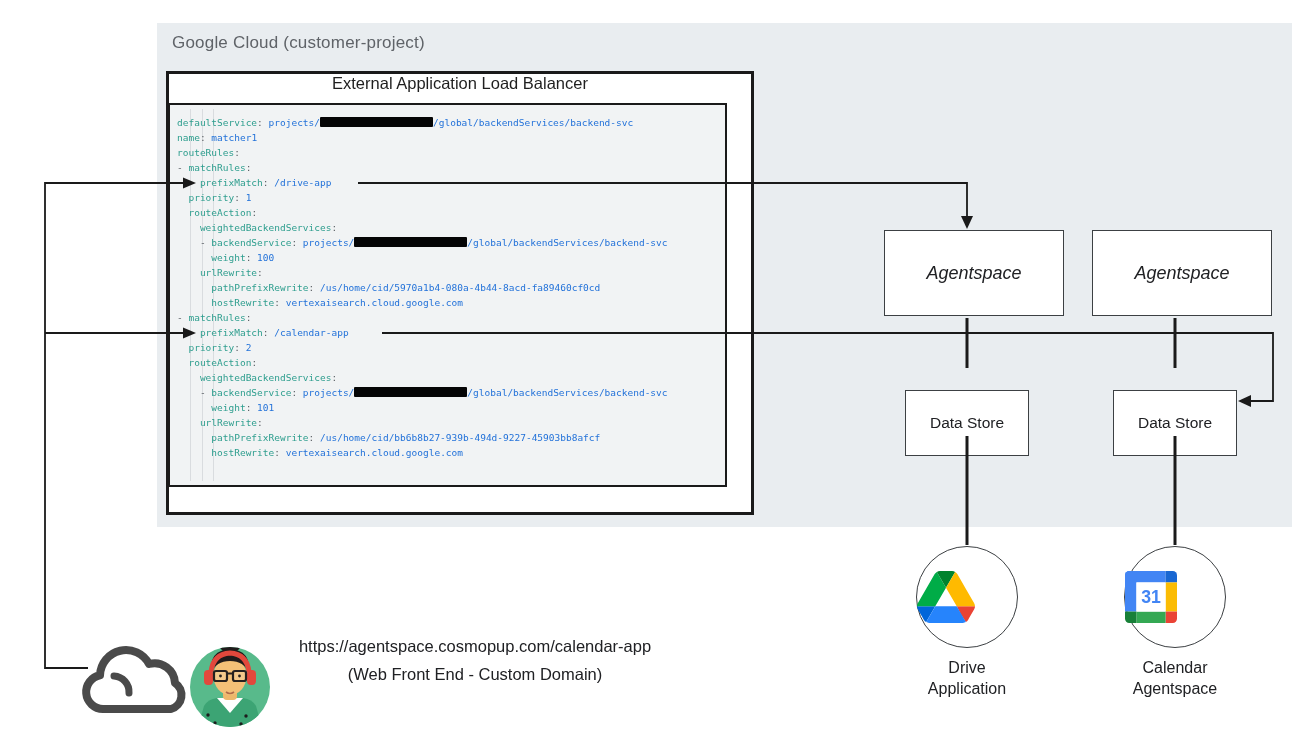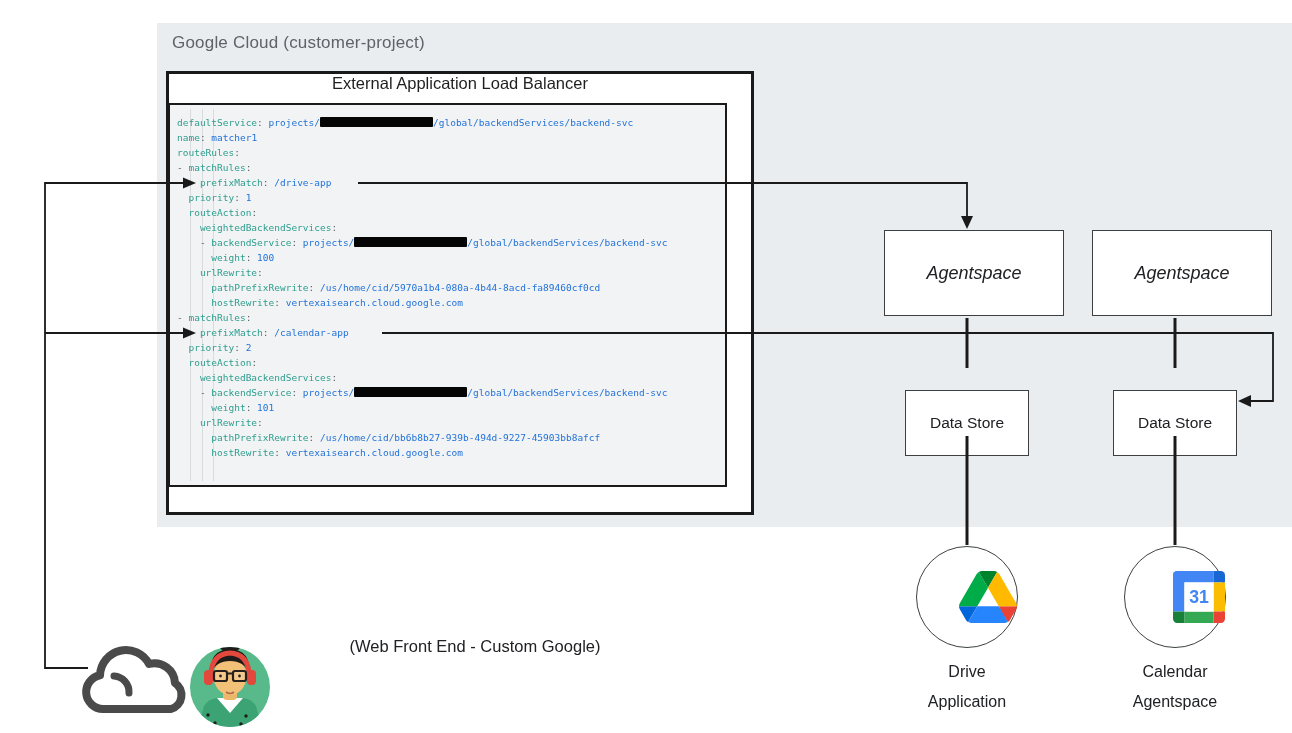--- a/index.html
+++ b/index.html
@@ -41,25 +41,25 @@
   .indent-guide { position:absolute; top:4px; bottom:4px; width:1px; background:#d9dcdf; }
   .node {
     position:absolute; background:#fff; border:1.6px solid var(--box_border,#3c4043);
     display:flex; align-items:center; justify-content:center;
   }
   .agentspace { width:180px; height:86px; top:230px; font-style:italic; font-size:18px; }
   .datastore  { width:124px; height:66px; top:390px; font-size:15.5px; }
   .app-circle {
     position:absolute; top:546px; width:102px; height:102px; border-radius:50%;
     background:#fff; border:1.6px solid var(--box_border,#3c4043);
-    display:flex; align-items:center; justify-content:flex-end;
+    display:flex; align-items:center; justify-content:flex-start;
   }
   .app-label {
     position:absolute; top:657px; width:150px; text-align:center;
-    font-size:16px; line-height:30px; white-space:pre-line; color:#202124;
+    font-size:16px; line-height:21px; white-space:pre-line; color:#202124;
   }
   .frontend-text {
     position:absolute; left:240px; top:632px; width:470px; text-align:center;
     font-size:16.5px; line-height:28px; color:#202124;
   }
   .overlay { position:absolute; left:0; top:0; width:1292px; height:733px; pointer-events:none; }
   .cloud-user { position:absolute; left:70px; top:620px; }
 </style>
 </head>
 <body>
@@ -125,21 +125,22 @@
       </g>
     </svg>
   </div>
 
   <div class="app-label" style="left:892px">Drive
 Application</div>
   <div class="app-label" style="left:1100px">Calendar
 Agentspace</div>
 
   <div class="frontend-text">
-    <div>(Web Front End - Custom Google)</div>
+    <div>https://agentspace.cosmopup.com/calendar-app</div>
+    <div>(Web Front End - Custom Domain)</div>
   </div>
 
   <svg class="cloud-user" width="210" height="113" viewBox="0 0 210 113">
     <g>
       <path d="M33 89 A17 17 0 0 1 30 55.3 A26 26 0 0 1 79 44 A20.5 20.5 0 0 1 105 63 A14.5 14.5 0 0 1 101 89 Z" fill="#ffffff" stroke="#4a4a4a" stroke-width="8" stroke-linejoin="round"></path>
       <path d="M44 56 A16 16 0 0 1 59 73" fill="none" stroke="#4a4a4a" stroke-width="7" stroke-linecap="round"></path>
     </g>
     <g>
       <defs>
           <clipPath id="avclip">

